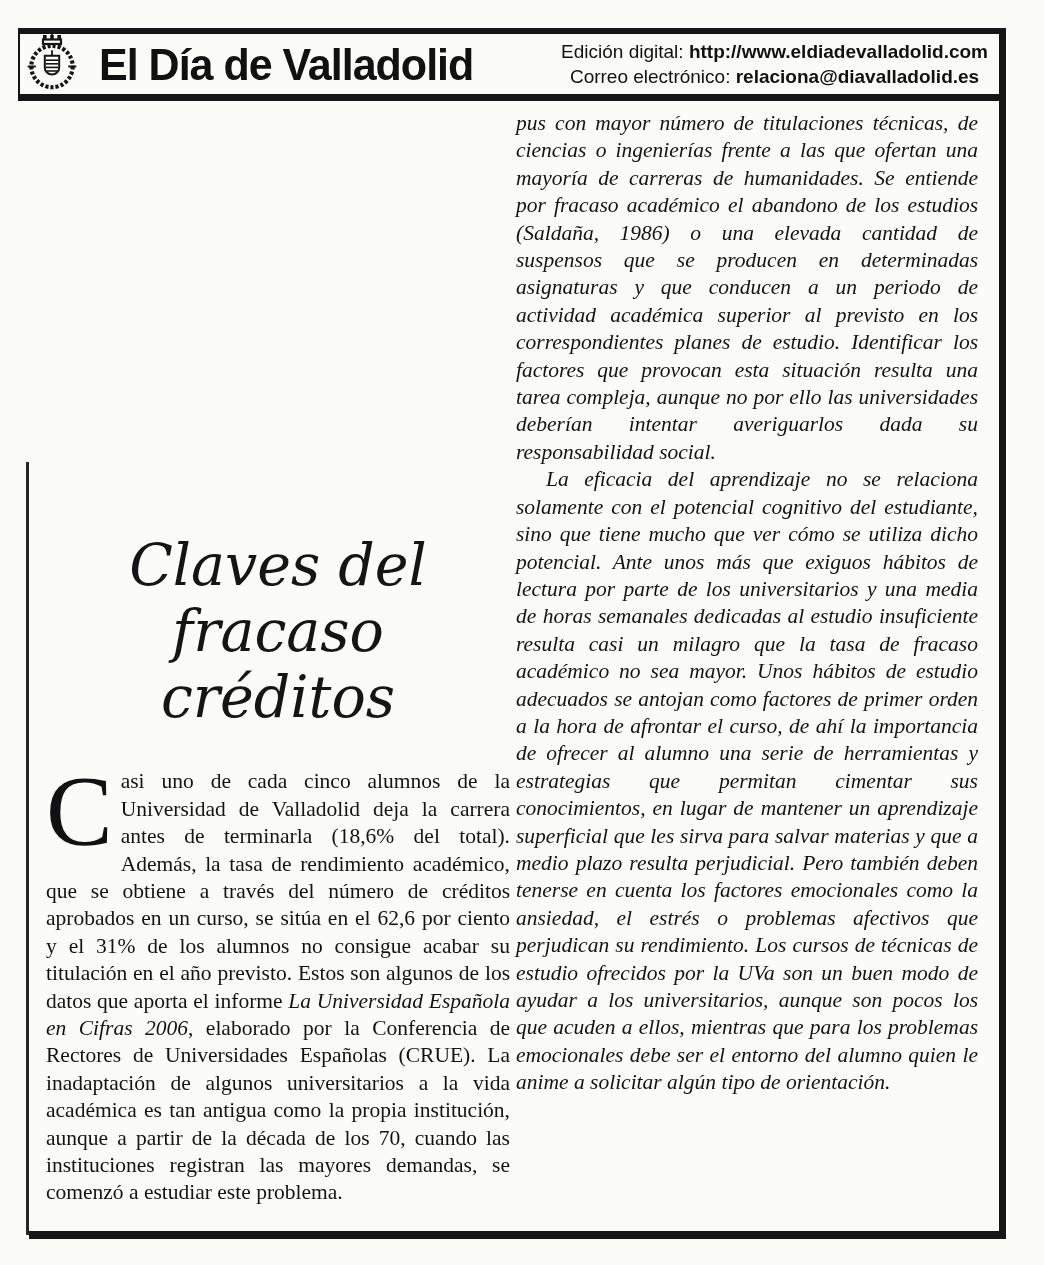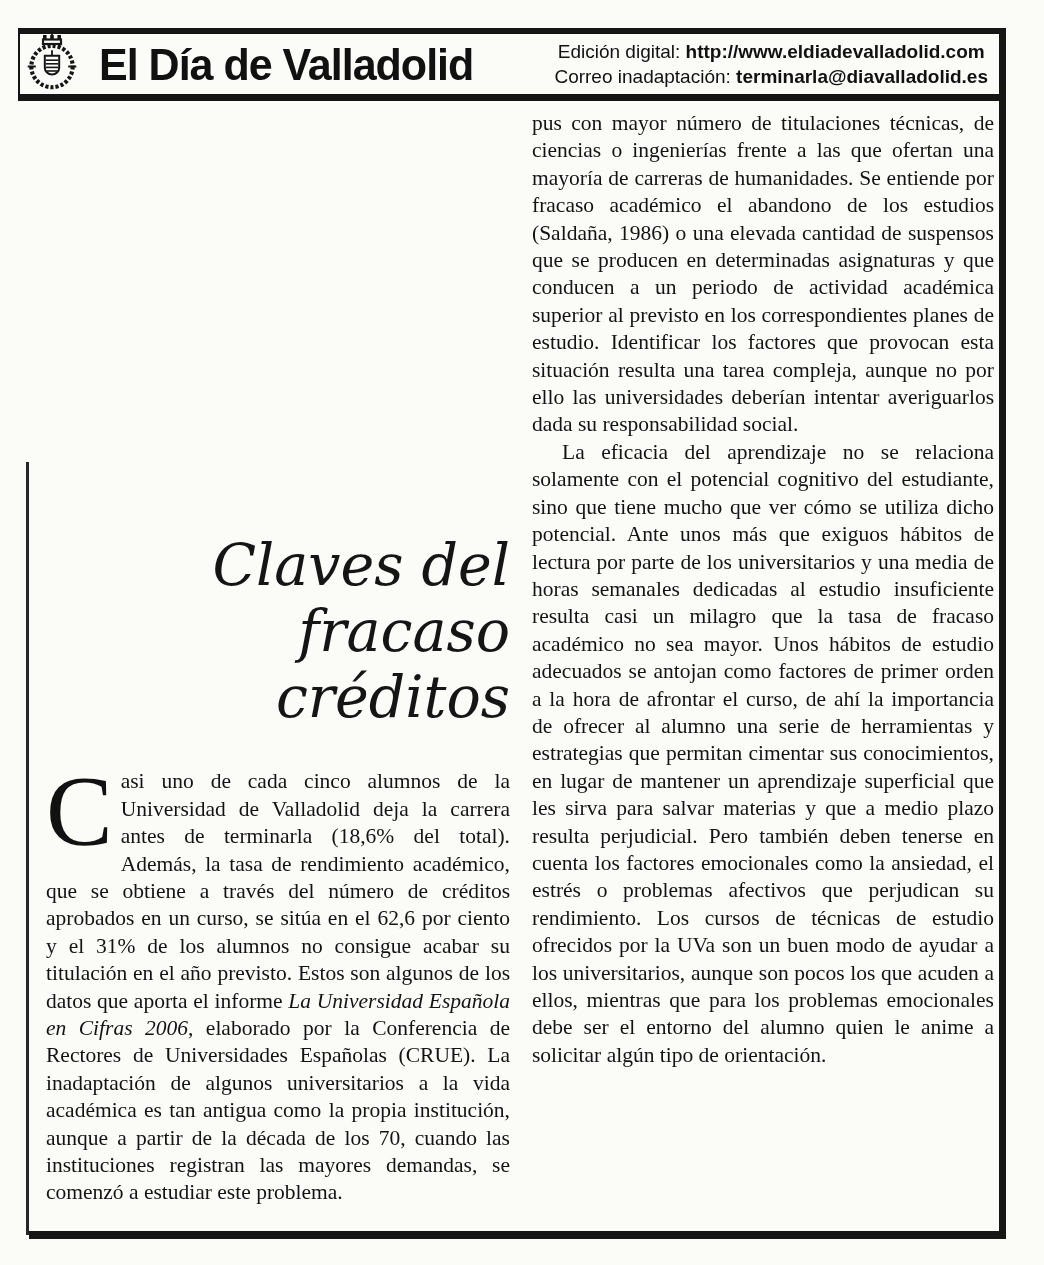--- a/index.html
+++ b/index.html
@@ -95,32 +95,33 @@
     color: #131313;
   }
   .col p + p { text-indent: 30px; }
 
   .col-left {
     left: 46px;
     top: 532px;
     width: 464px;
   }
   .col-right {
-    left: 532px;
+    left: 516px;
     top: 110px;
     width: 462px;
+    font-style: italic;
   }
 
   .headline {
     font-family: "DejaVu Serif", "Liberation Serif", serif;
     font-style: italic;
     font-weight: normal;
     font-size: 57px;
     line-height: 1.16;
-    text-align: right;
+    text-align: center;
     color: #151515;
     margin: 0 0 38px 0;
   }
 
   .dropcap {
     float: left;
     font-family: "Liberation Serif", serif;
     font-size: 100px;
     line-height: 80px;
     padding: 3px 8px 0 0;
@@ -153,21 +154,21 @@
         <line x1="23" y1="31" x2="37" y2="31" stroke="#161616" stroke-width="1.8"></line>
         <line x1="23" y1="35" x2="37" y2="35" stroke="#161616" stroke-width="1.8"></line>
         <line x1="23" y1="39" x2="37" y2="39" stroke="#161616" stroke-width="1.8"></line>
         <line x1="24" y1="43" x2="36" y2="43" stroke="#161616" stroke-width="1.8"></line>
         <line x1="30" y1="20" x2="30" y2="26" stroke="#161616" stroke-width="2"></line>
       </svg>
     </span>
     <span class="brand">El Día de Valladolid</span>
     <span class="masthead-right">
       <span><span>Edición digital: </span><b>http://www.eldiadevalladolid.com</b></span><br>
-      <span><span>Correo inadaptación: </span><b>terminarla@diavalladolid.es</b></span>
+      <span><span>Correo electrónico: </span><b>relaciona@diavalladolid.es</b></span>
     </span>
   </div>
 
   <div class="rule-right"></div>
   <div class="rule-bottom"></div>
   <div class="rule-left"></div>
 
   <div class="col col-left">
     <h1 class="headline">
       <span>Claves del fracaso</span><br>

